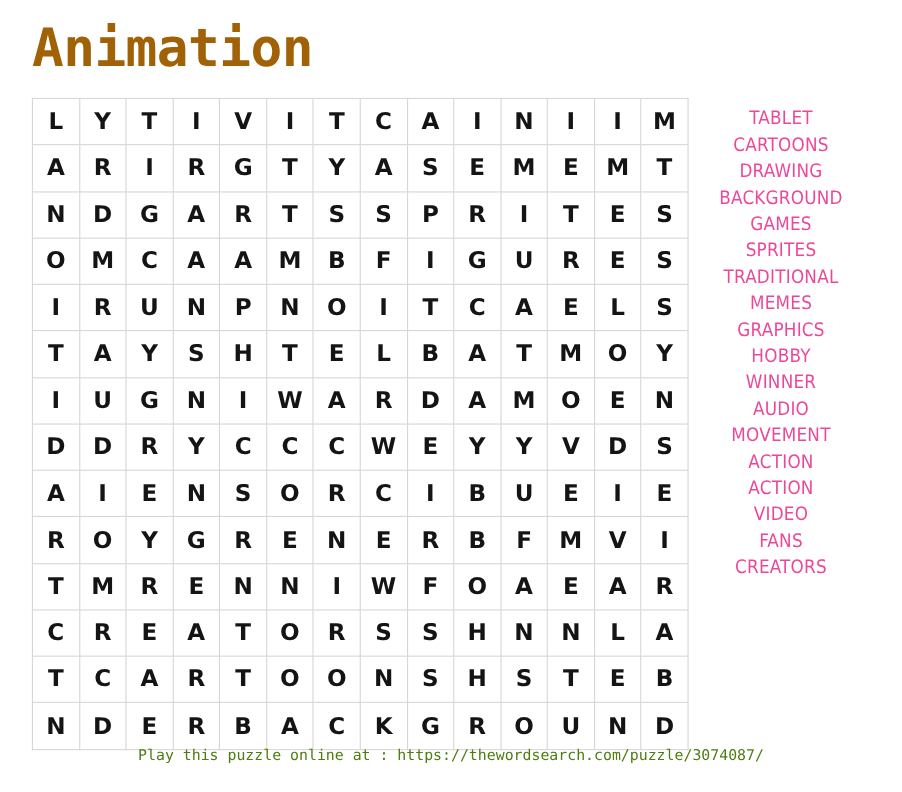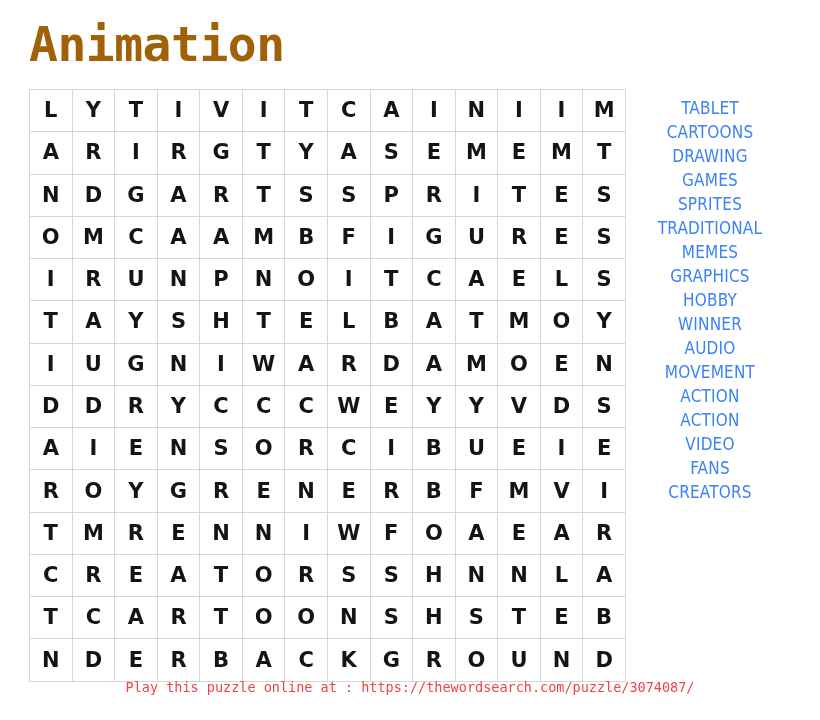--- a/index.html
+++ b/index.html
@@ -61,40 +61,40 @@
 
   #word-list {
     position: absolute;
     left: 614px;
     top: 96px;
     width: 192px;
     text-align: center;
     font-family: "DejaVu Sans Condensed", "DejaVu Sans", sans-serif;
     font-size: 17px;
     font-weight: normal;
-    color: #3b82f6;
+    color: #ec4899;
     letter-spacing: 0.2px;
   }
 
   #word-list .word-item {
     display: block;
     height: 24px;
     line-height: 24px;
     white-space: nowrap;
   }
 
   #footer-note {
     position: absolute;
     left: 0;
     top: 679px;
     width: 820px;
     text-align: center;
     font-family: "DejaVu Sans Mono", monospace;
     font-size: 13.5px;
-    color: #ef4444;
+    color: #4d7c0f;
     white-space: nowrap;
   }
 </style>
 </head>
 <body>
 
 <div id="puzzle-title">Animation</div>
 
 <div id="grid-wrap">
   <table class="wordgrid">
@@ -324,20 +324,21 @@
           <td>D</td>
         </tr>
       </tbody>
   </table>
 </div>
 
 <div id="word-list">
     <span class="word-item">TABLET</span>
     <span class="word-item">CARTOONS</span>
     <span class="word-item">DRAWING</span>
+    <span class="word-item">BACKGROUND</span>
     <span class="word-item">GAMES</span>
     <span class="word-item">SPRITES</span>
     <span class="word-item">TRADITIONAL</span>
     <span class="word-item">MEMES</span>
     <span class="word-item">GRAPHICS</span>
     <span class="word-item">HOBBY</span>
     <span class="word-item">WINNER</span>
     <span class="word-item">AUDIO</span>
     <span class="word-item">MOVEMENT</span>
     <span class="word-item">ACTION</span>

